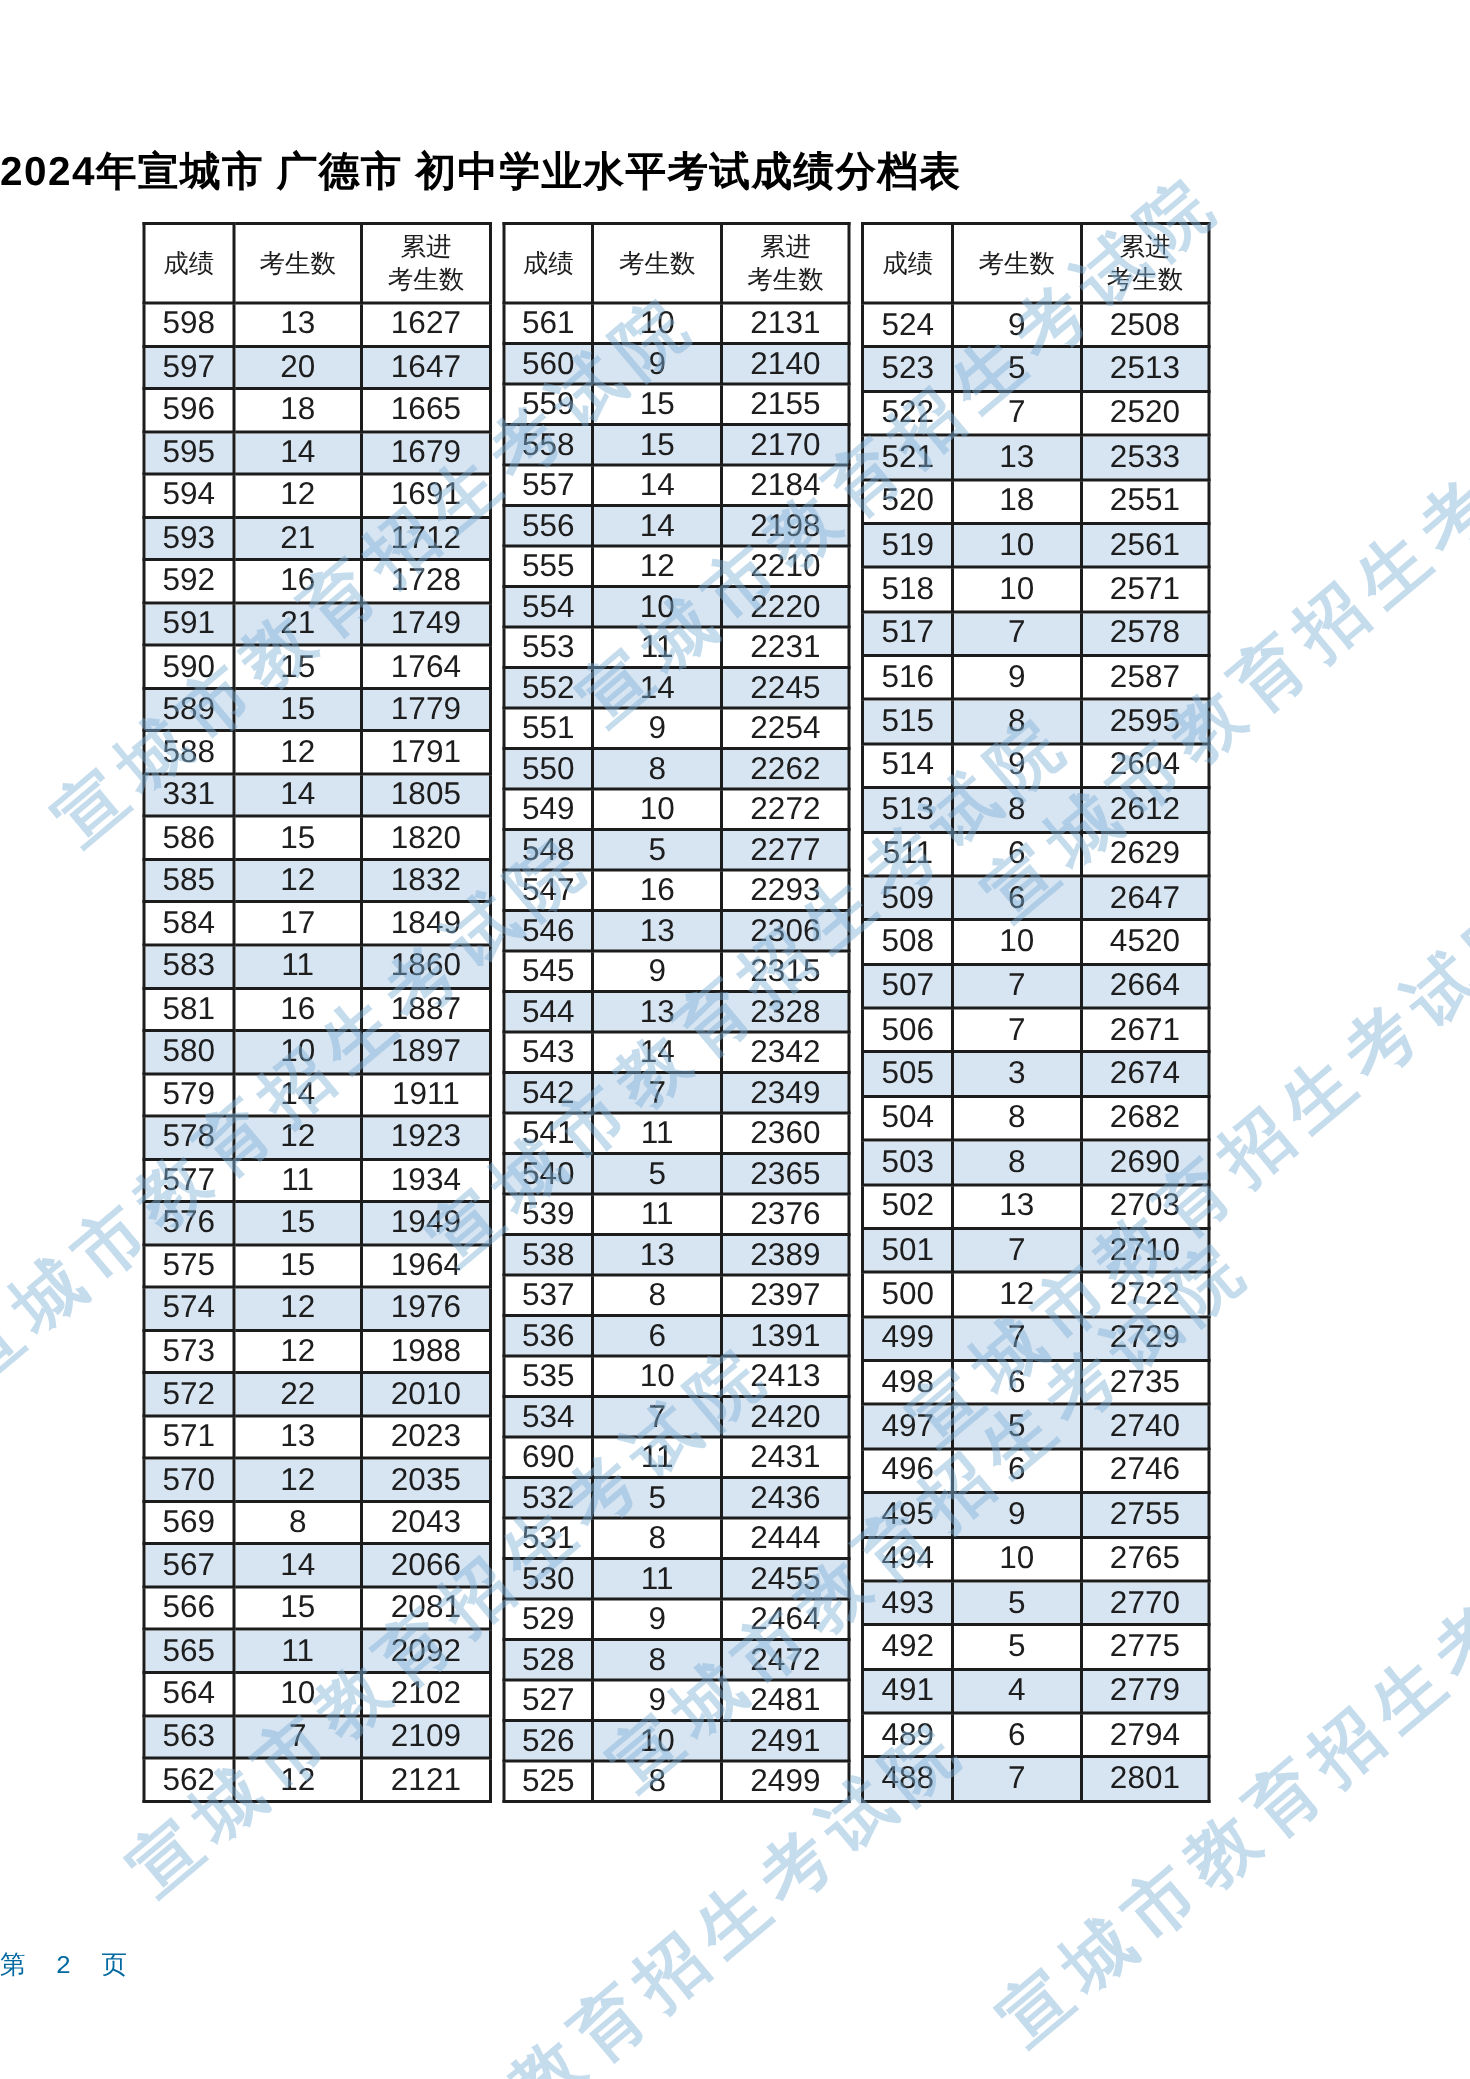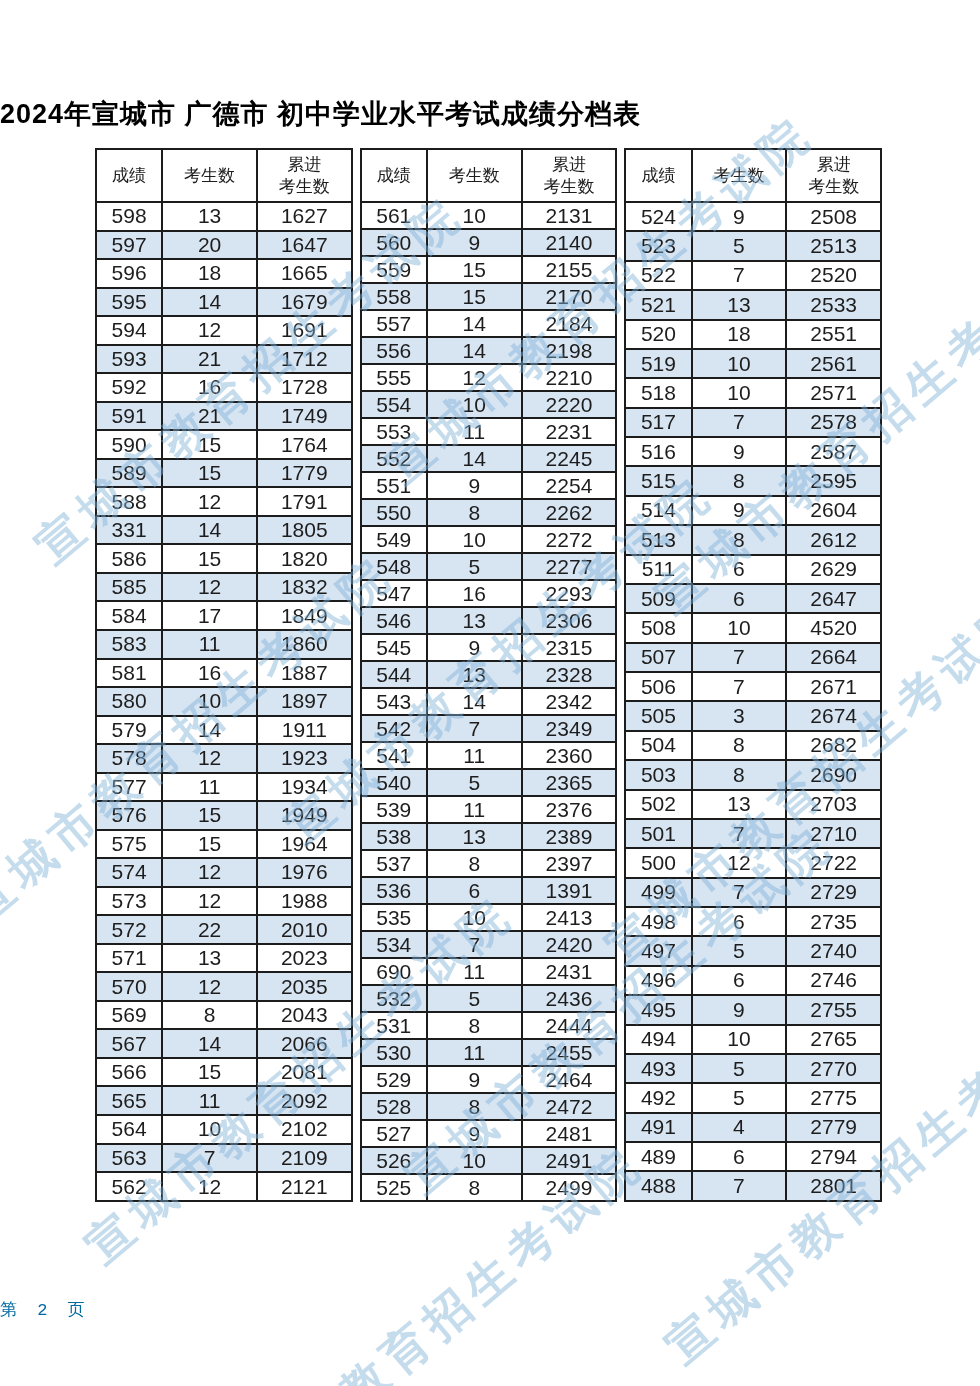--- a/index.html
+++ b/index.html
@@ -18,21 +18,21 @@
     text-align:left;
     font-size:27px;
     font-weight:bold;
     color:#000;
     letter-spacing:1px;
     white-space:pre;
   }
 
   .table-wrap {
     position:absolute;
-    left:95px; top:148px; width:787px;
+    left:95px; top:148px; width:712px;
     display:flex;
     gap:7px;
   }
   table {
     border-collapse:collapse;
     flex:1 1 0;
     table-layout:fixed;
     background:#fff;
   }
   th, td {

